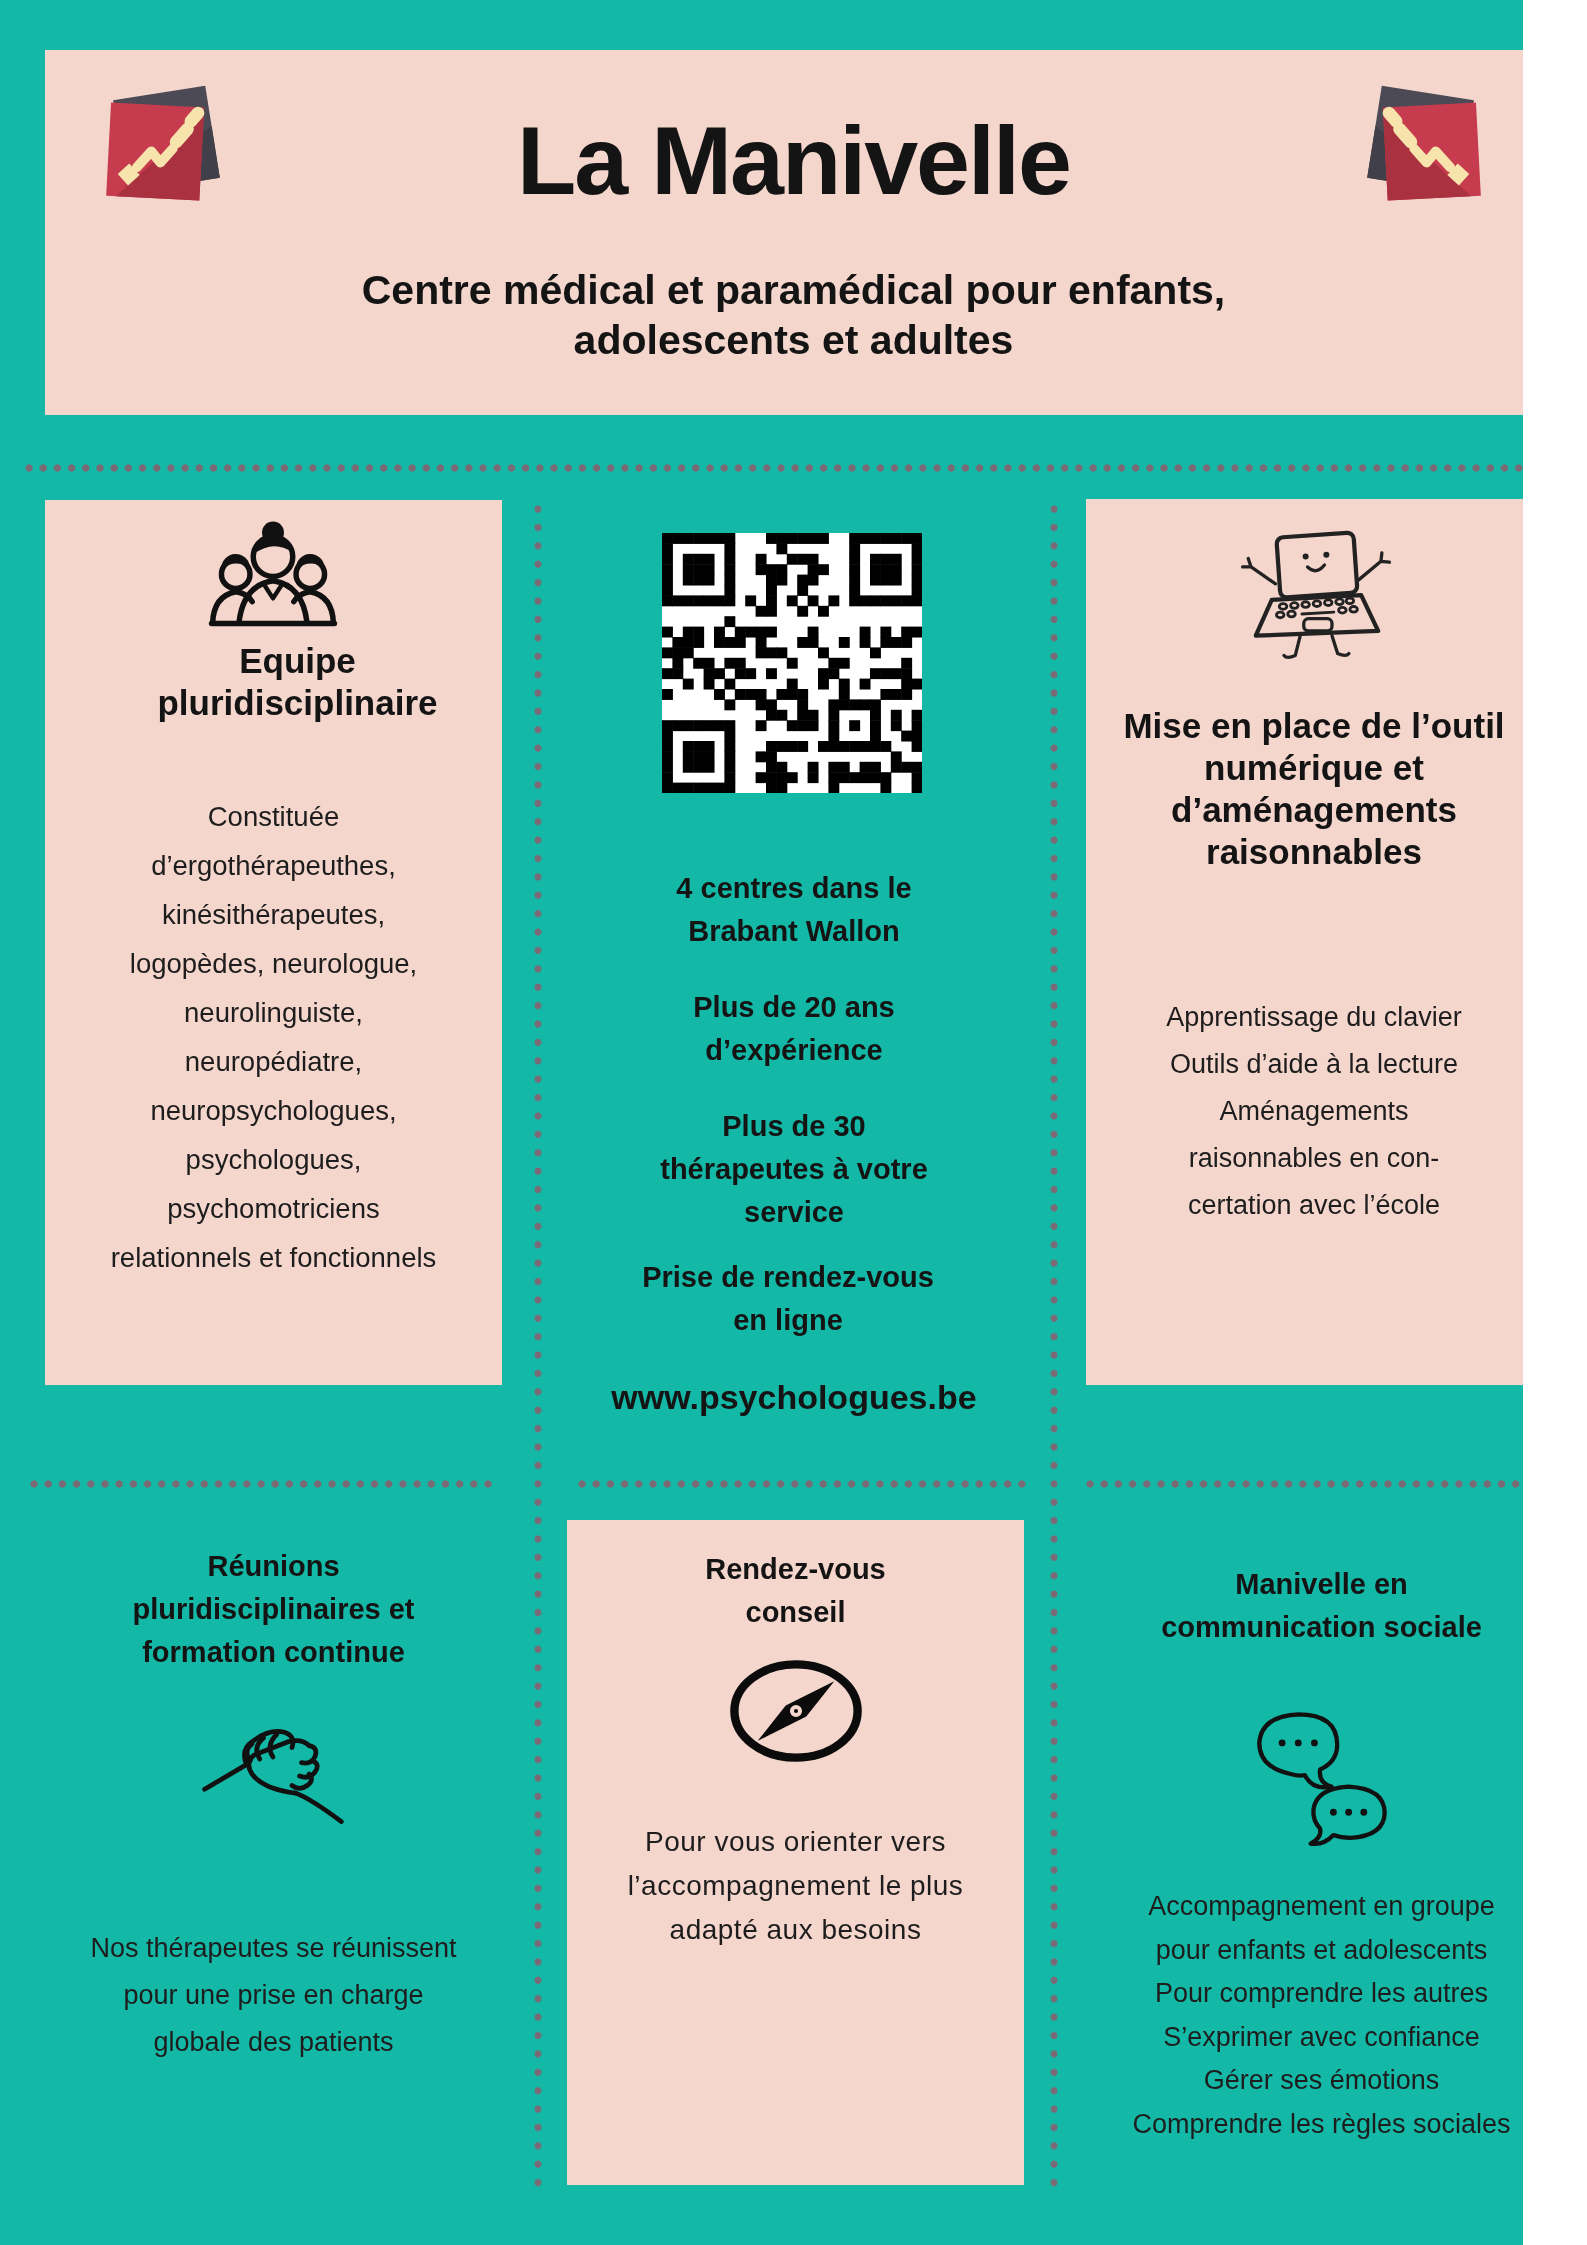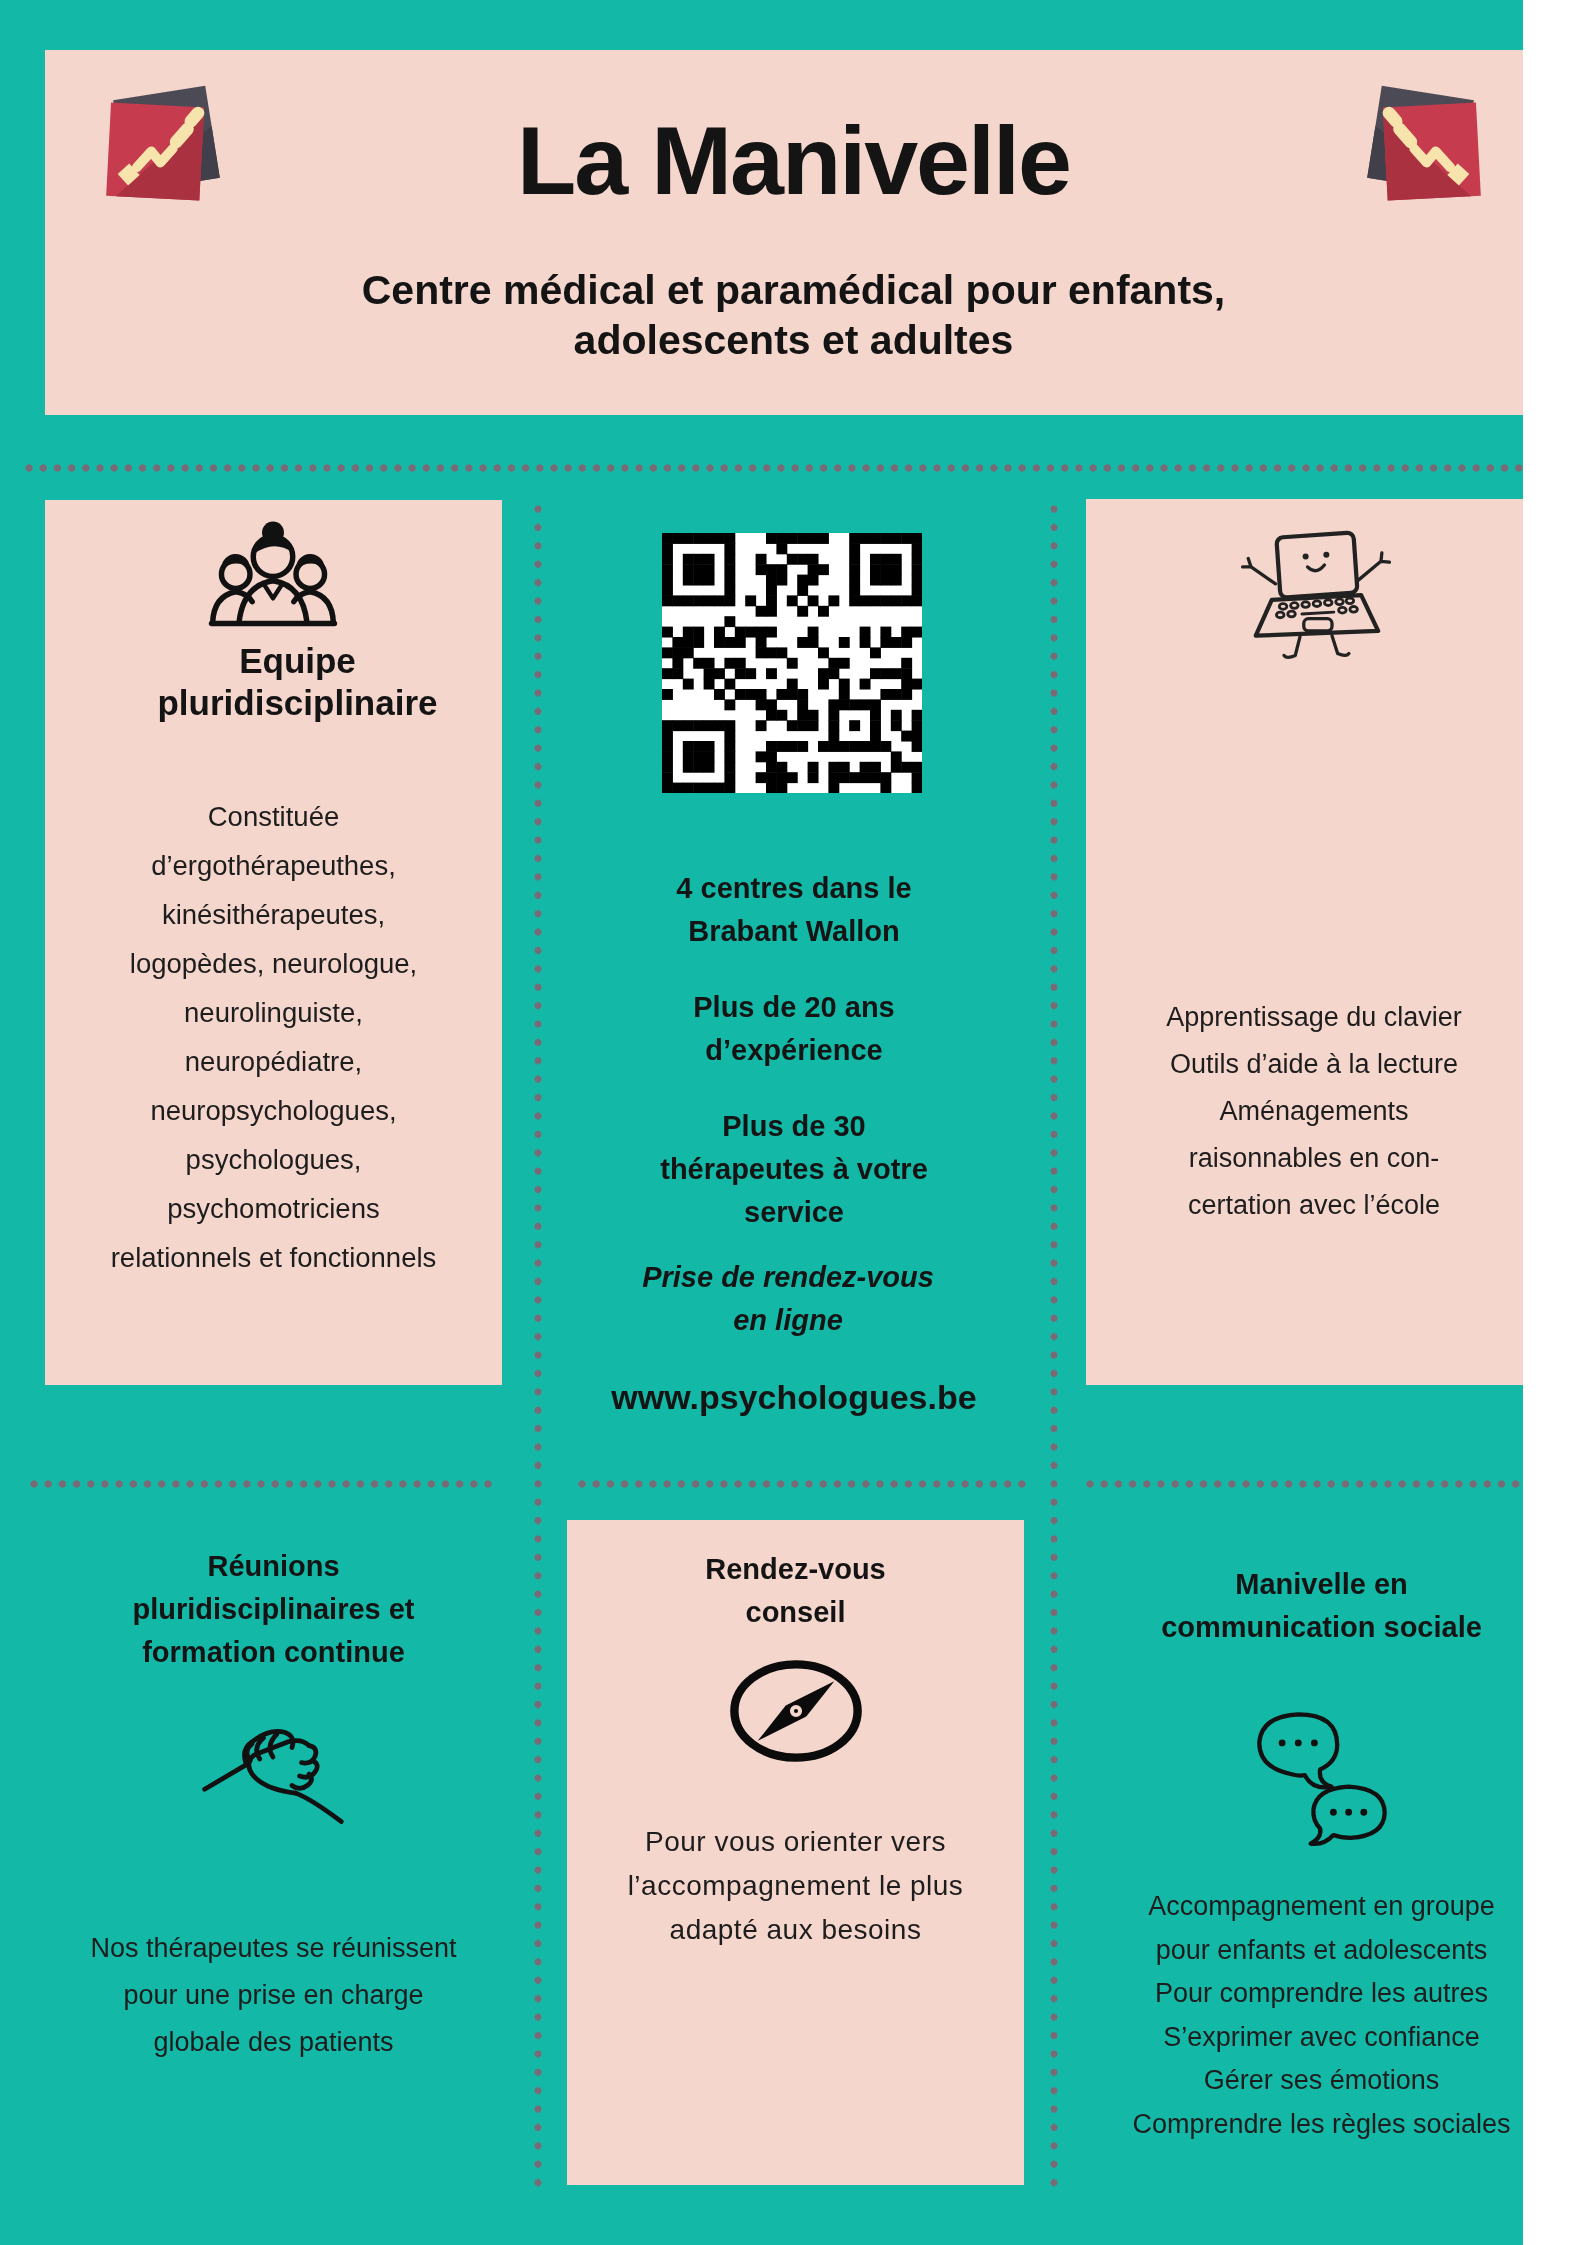--- a/index.html
+++ b/index.html
@@ -399,21 +399,21 @@
           <rect x="24" y="24" width="1.05" height="1.05" fill="#000000"></rect>
         </svg>
     </div>
     <div class="abs center h-mid ml" style="left:0;right:0;top:362px;">4 centres dans le
 Brabant Wallon</div>
     <div class="abs center h-mid ml" style="left:0;right:0;top:481px;">Plus de 20 ans
 d’expérience</div>
     <div class="abs center h-mid ml" style="left:0;right:0;top:600px;">Plus de 30
 thérapeutes à votre
 service</div>
-    <div class="abs center h-mid ml" style="left:0;right:12px;top:751px;font-style:italic;">Prise de rendez-vous
+    <div class="abs center h-mid ml" style="left:0;right:12px;top:751px;">Prise de rendez-vous
 en ligne</div>
     <div class="abs center web" style="left:0;right:0;top:873px;">www.psychologues.be</div>
   </div>
 
   <div class="abs pinkcard" style="left:1086px;top:499px;width:456px;height:886px;">
     <div class="abs" style="left:150px;top:28px;width:160px;height:142px;">
       <svg width="160" height="142" viewBox="0 0 170 150">
 
         <path d="M 42,60 L 16,42 M 16,42 l -9,0 M 16,42 l -3,-9" fill="none" stroke="#222" stroke-width="3.5" stroke-linecap="round"></path>
         <path d="M 130,56 L 154,36 M 154,36 l 9,1 M 154,36 l 1,-9" fill="none" stroke="#222" stroke-width="3.5" stroke-linecap="round"></path>
@@ -437,20 +437,24 @@
             <ellipse cx="113" cy="88" rx="4" ry="3"></ellipse>
             <ellipse cx="125" cy="87" rx="4" ry="3"></ellipse>
           <path d="M 70,92 L 104,90" stroke-linecap="round"></path>
         </g>
         <rect x="72" y="97" width="30" height="13" rx="5" fill="none" stroke="#222" stroke-width="3.5"></rect>
 
         <path d="M 68,116 L 63,136 M 63,136 q -9,4 -12,0" fill="none" stroke="#222" stroke-width="3.5" stroke-linecap="round"></path>
         <path d="M 102,115 L 108,134 M 108,134 q 9,4 12,0" fill="none" stroke="#222" stroke-width="3.5" stroke-linecap="round"></path>
       </svg>
     </div>
+    <div class="abs center h-big ml" style="left:0;right:0;top:206px;">Mise en place de l’outil
+numérique et
+d’aménagements
+raisonnables</div>
     <div class="abs center body-txt2 ml" style="left:10px;right:10px;top:495px;">Apprentissage du clavier
 Outils d’aide à la lecture
 Aménagements
 raisonnables en con-
 certation avec l’école</div>
   </div>
 
   <div class="abs hdots" style="left:30px;top:1480px;width:468px;"></div>
   <div class="abs hdots" style="left:578px;top:1480px;width:452px;"></div>
   <div class="abs hdots" style="left:1086px;top:1480px;width:458px;"></div>

